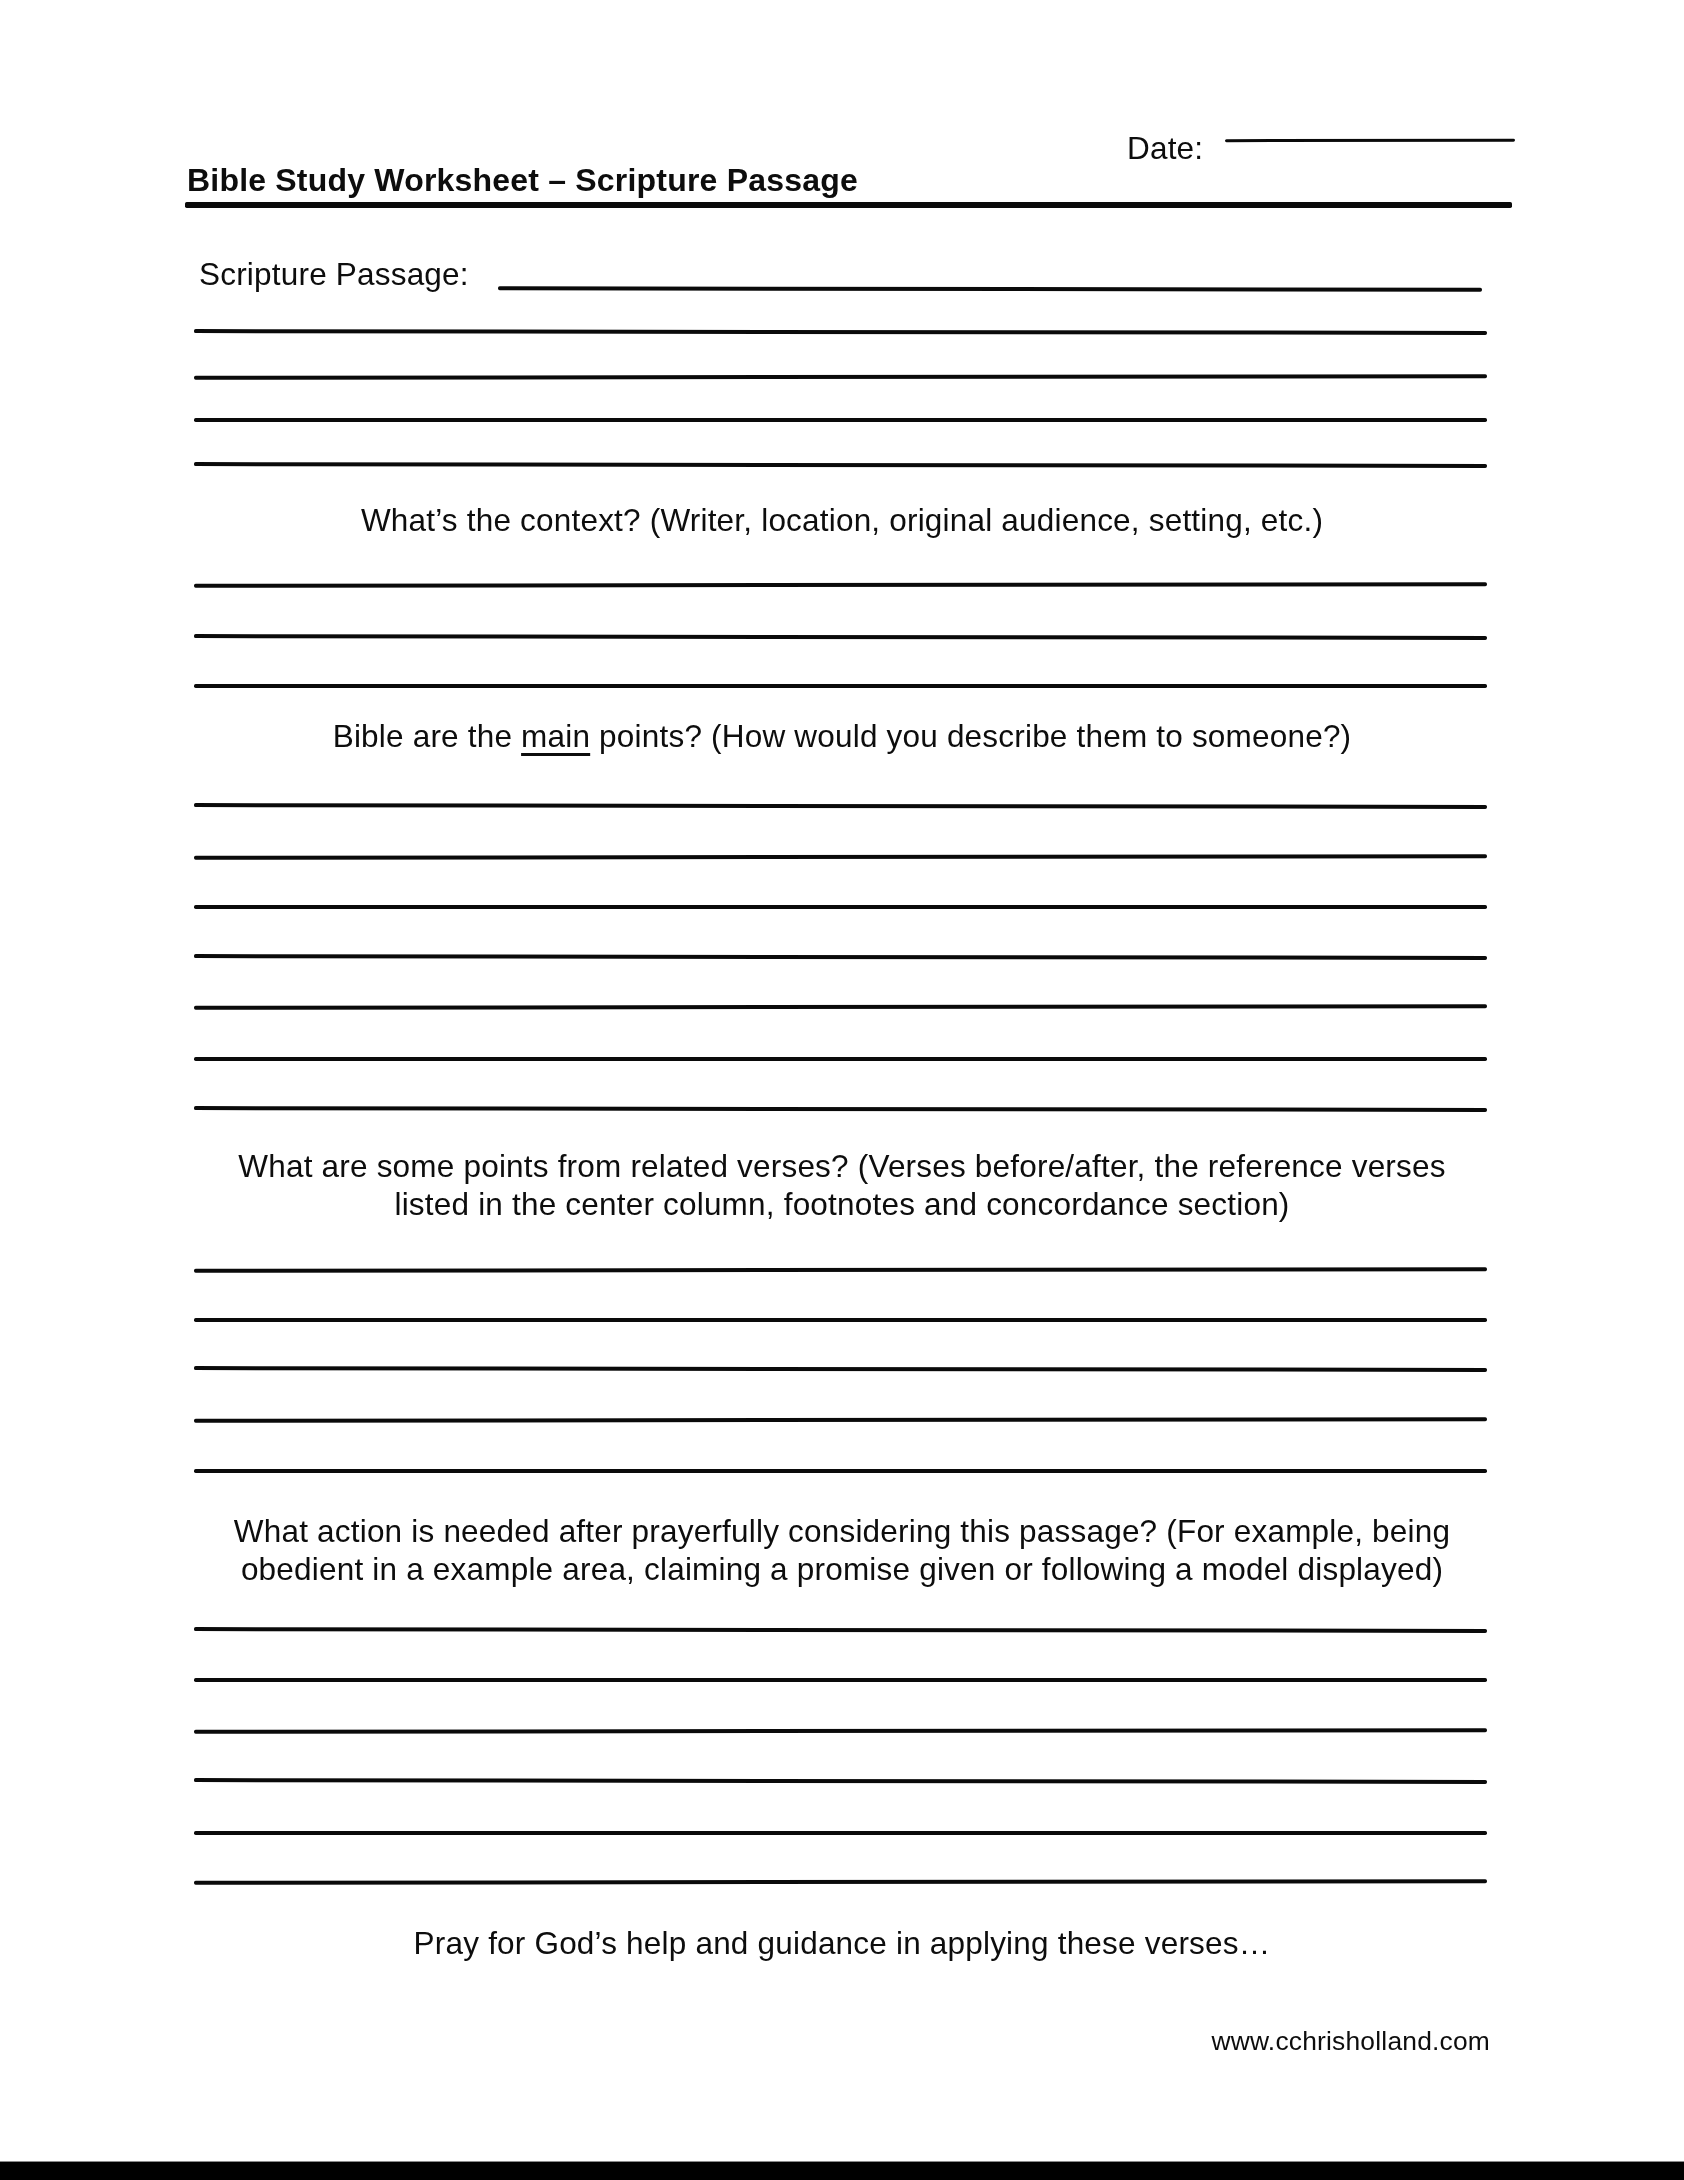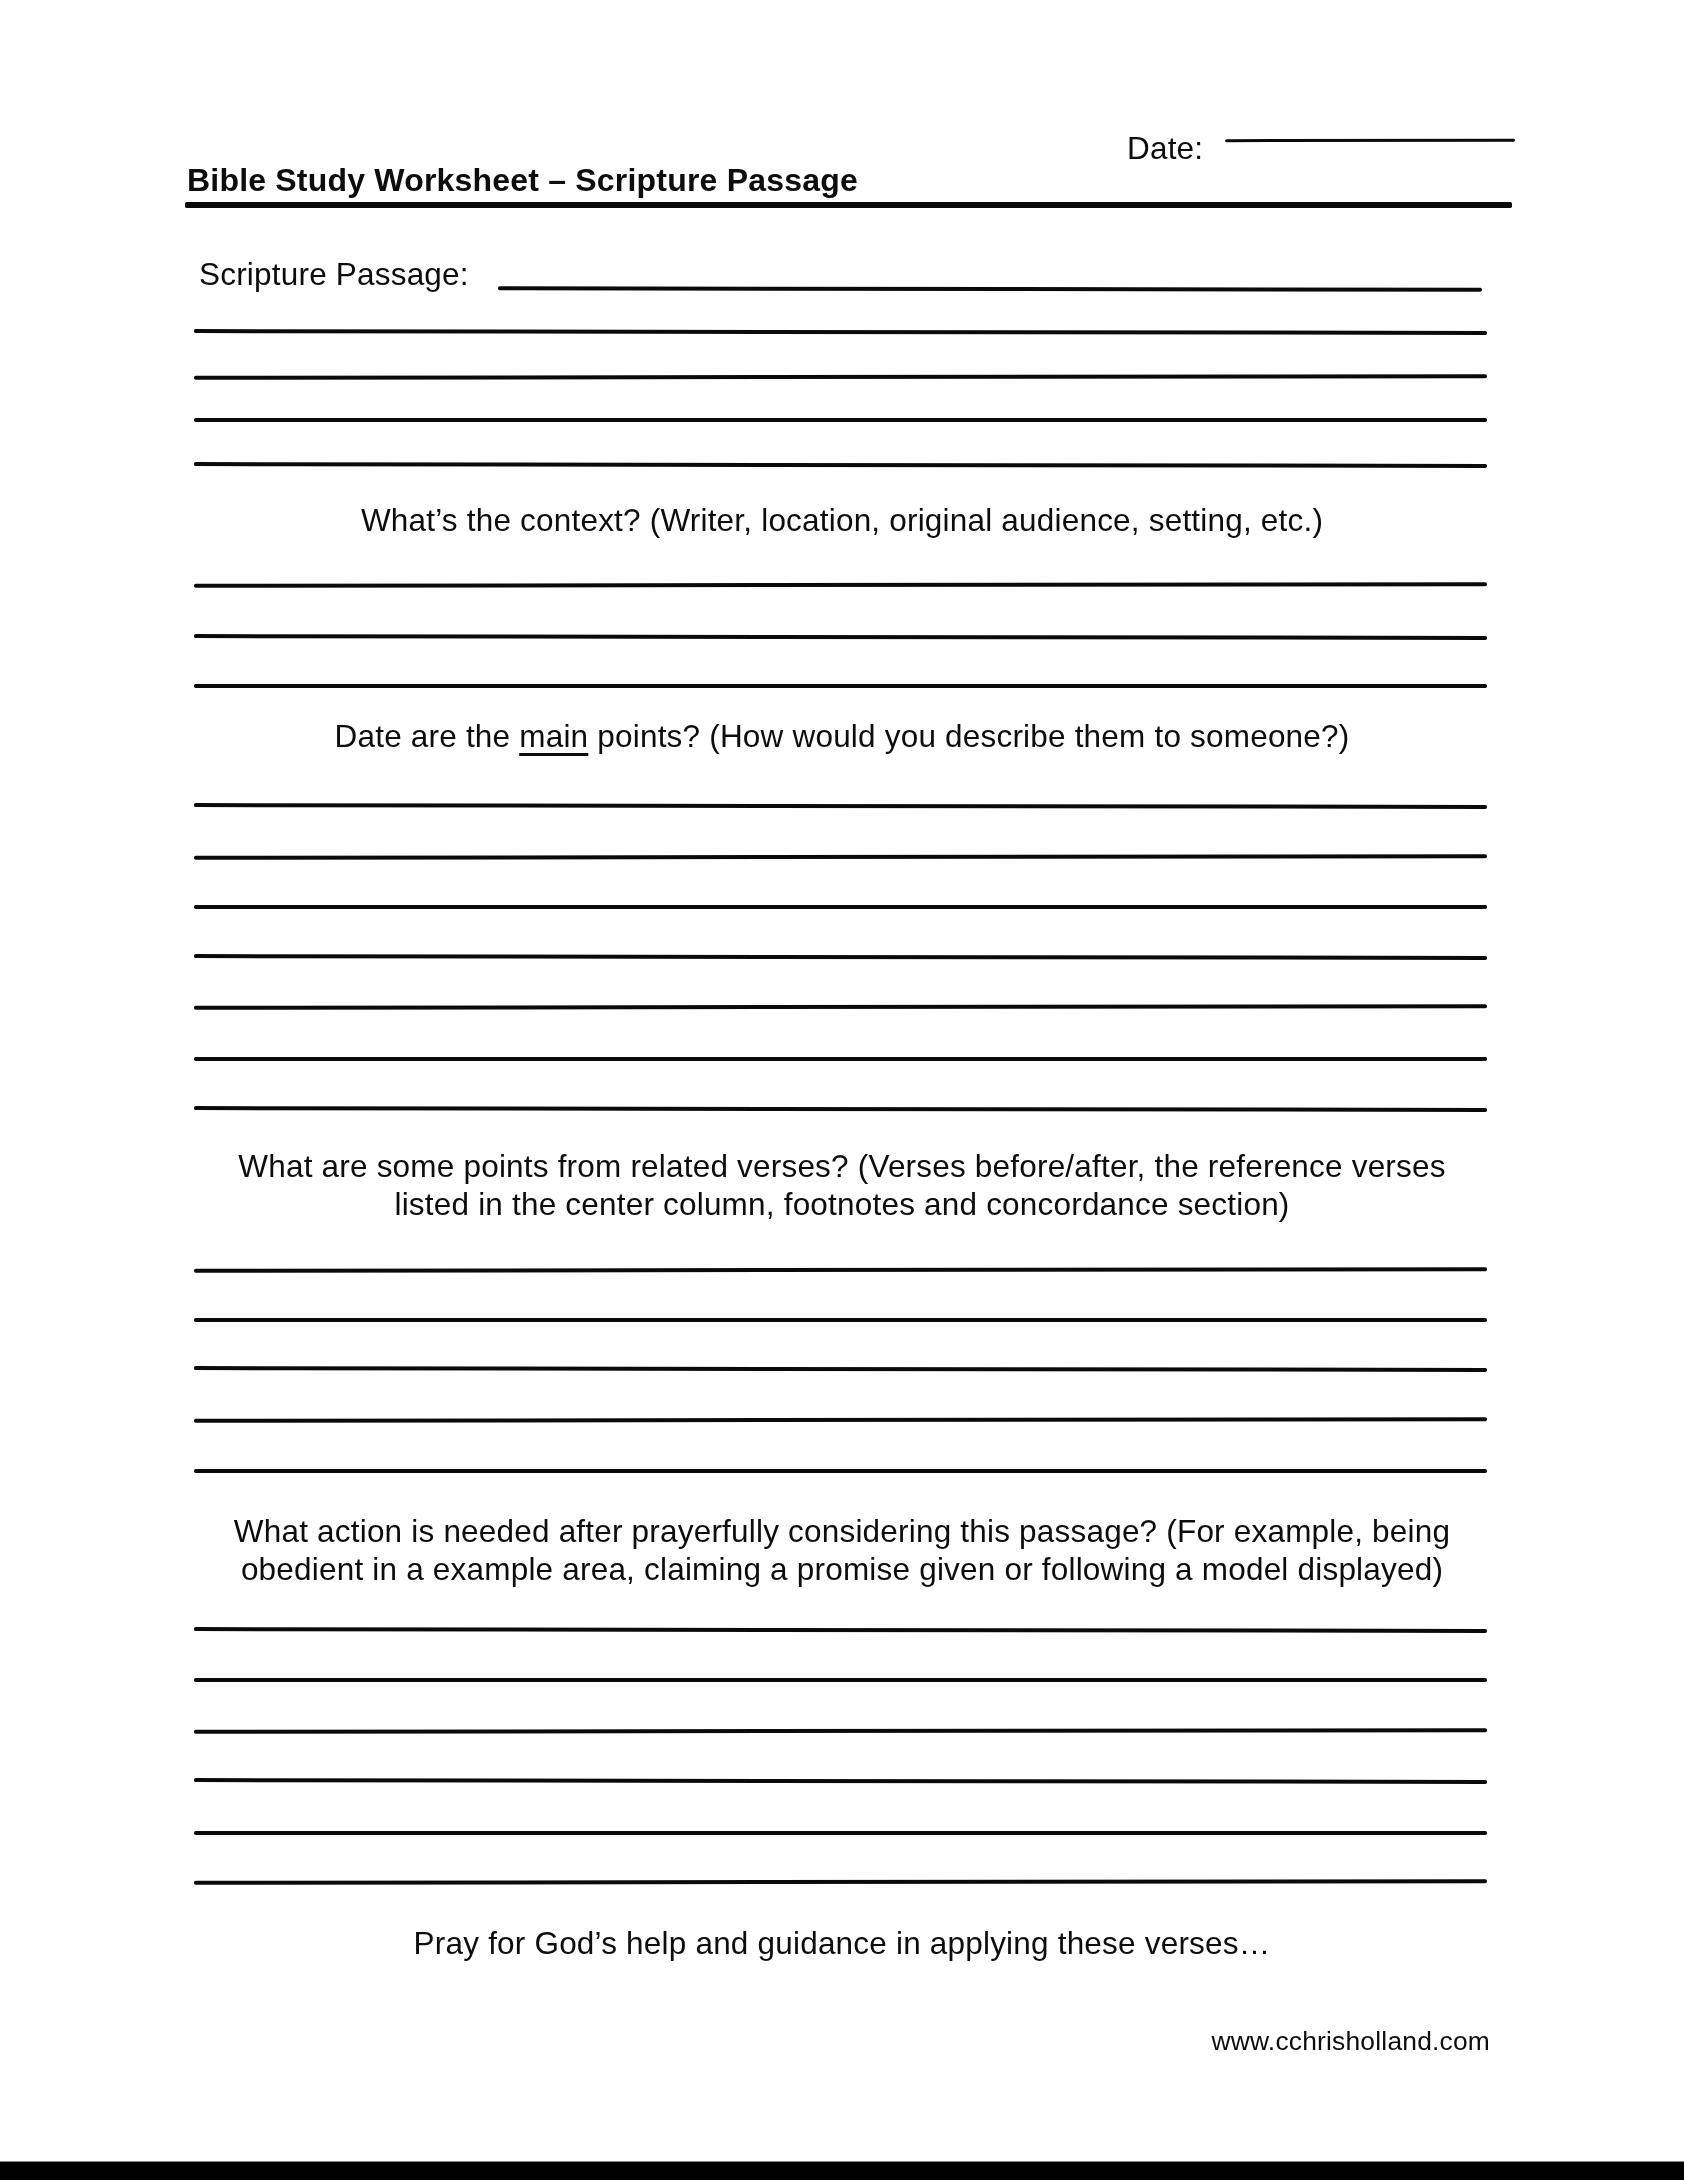--- a/index.html
+++ b/index.html
@@ -54,21 +54,21 @@
   <div class="wline r1" style="top:330px;"></div>
   <div class="wline r2" style="top:375px;"></div>
   <div class="wline" style="top:418px;"></div>
   <div class="wline r1" style="top:463px;"></div>
 
   <div class="q" style="top:501px;">What’s the context? (Writer, location, original audience, setting, etc.)</div>
   <div class="wline r2" style="top:583px;"></div>
   <div class="wline r1" style="top:635px;"></div>
   <div class="wline" style="top:684px;"></div>
 
-  <div class="q" style="top:717px;"><span>Date are the </span><span class="uword">main</span><span> points? (How would you describe them to someone?)</span></div>
+  <div class="q" style="top:717px;"><span>Bible are the </span><span class="uword">main</span><span> points? (How would you describe them to someone?)</span></div>
   <div class="wline r1" style="top:804px;"></div>
   <div class="wline r2" style="top:855px;"></div>
   <div class="wline" style="top:905px;"></div>
   <div class="wline r1" style="top:955px;"></div>
   <div class="wline r2" style="top:1005px;"></div>
   <div class="wline" style="top:1057px;"></div>
   <div class="wline r1" style="top:1107px;"></div>
 
   <div class="q" style="top:1147px;">
     <div>What are some points from related verses? (Verses before/after, the reference verses</div>

